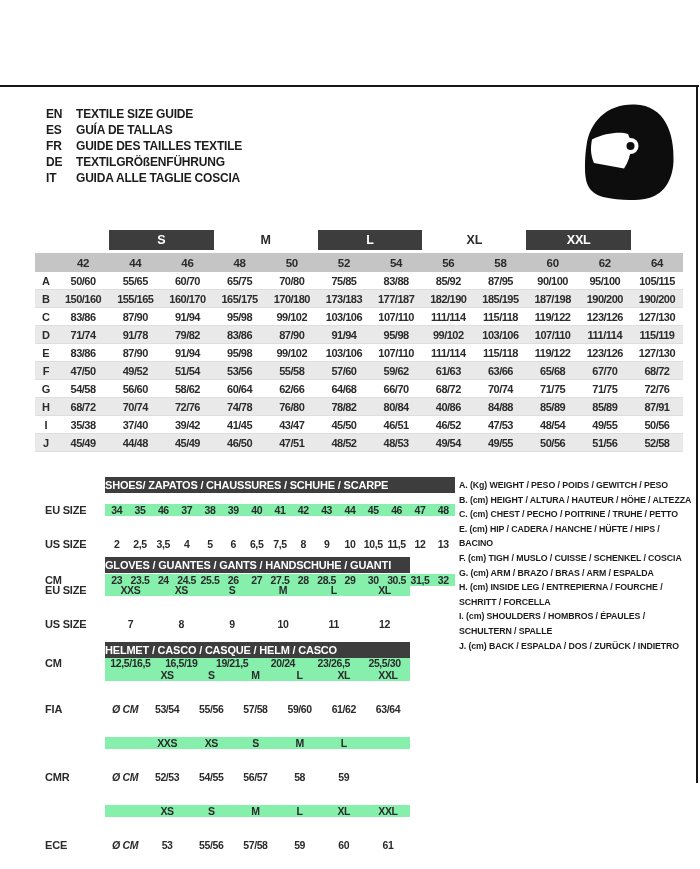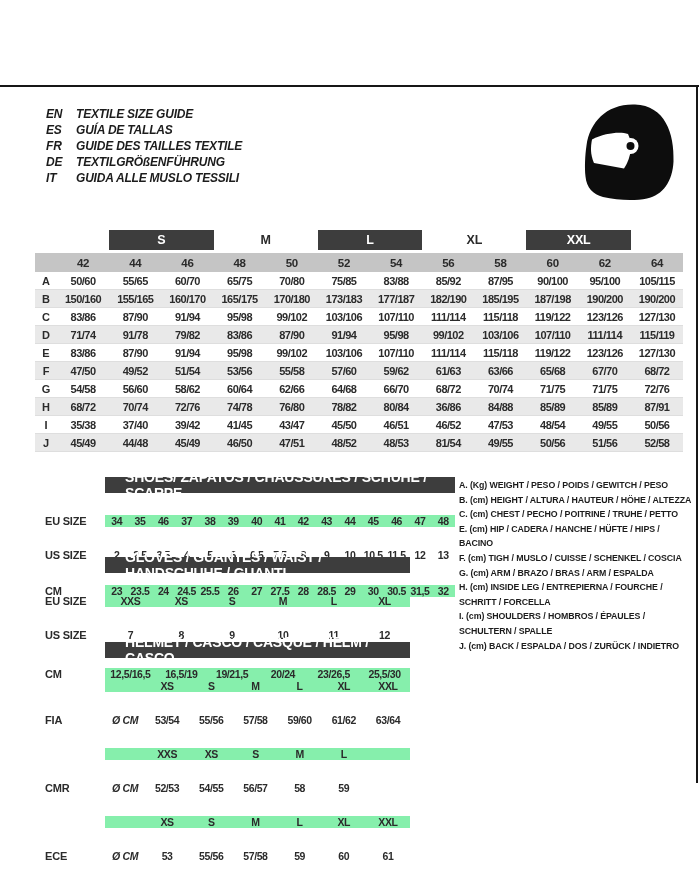--- a/index.html
+++ b/index.html
@@ -6,21 +6,21 @@
   body{
     width:700px;height:869px;position:relative;background:#ffffff;
     font-family:"Liberation Sans","DejaVu Sans",sans-serif;
     color:#262626;overflow:hidden;
   }
   .frame-top{position:absolute;left:0;top:85px;width:699px;height:2px;background:#161616;}
   .frame-right{position:absolute;left:696px;top:85px;width:2px;height:698px;background:#161616;}
 
   
   .lang-block{position:absolute;left:46px;top:106px;}
-  .lang-row{display:flex;font-weight:bold;font-size:12px;line-height:16px;letter-spacing:-0.2px;color:#1c1c1c;font-style:italic;}
+  .lang-row{display:flex;font-weight:bold;font-size:12px;line-height:16px;letter-spacing:-0.2px;color:#1c1c1c;}
   .lang-code{width:30px;}
 
   
   .helmet-wrap{position:absolute;left:573px;top:101px;width:110px;height:103px;}
 
   
   .textile-table{position:absolute;left:35px;top:230px;width:648px;font-weight:bold;color:#2b2b2b;}
   .band-row{display:flex;height:20px;margin-bottom:3px;}
   .spacer{width:22px;flex:none;}
   .band{flex:2;display:flex;align-items:center;justify-content:center;font-size:12.5px;letter-spacing:-0.2px;}
@@ -29,22 +29,22 @@
   .num-row{display:flex;height:19px;background:#c5c5c5;align-items:center;}
   .num-cell{flex:1;text-align:center;font-size:11.5px;letter-spacing:-0.3px;}
   .data-row{display:flex;height:18px;align-items:center;border-bottom:1px solid #dedede;box-sizing:border-box;}
   .data-row.shaded{background:#e9e9e9;}
   .letter-col{width:22px;flex:none;text-align:center;font-size:11px;}
   .val-cell{flex:1;text-align:center;font-size:11px;letter-spacing:-0.5px;}
 
   
   .sub-block{position:absolute;left:45px;font-weight:bold;color:#2b2b2b;}
   .sub-title{margin-left:60px;height:16px;background:#3d3d3d;color:#ffffff;
-    font-size:14px;letter-spacing:-0.2px;display:flex;align-items:center;padding-left:20px;box-sizing:border-box;}
-  .sub-row{display:flex;height:34px;align-items:flex-end;}
+    font-size:11px;letter-spacing:-0.2px;display:flex;align-items:center;padding-left:0;box-sizing:border-box;}
+  .sub-row{display:flex;height:34px;align-items:center;}
   .row-label{width:60px;flex:none;font-size:11px;display:flex;align-items:center;letter-spacing:-0.2px;}
   .cells{flex:1;display:flex;align-items:center;}
   .sub-row.shaded .cells{background:#86efac;}
   .cell{flex:1;text-align:center;font-size:10.5px;letter-spacing:-0.4px;}
   .unit-cell{width:40px;flex:none;text-align:center;font-size:10.5px;letter-spacing:-0.3px;font-style:italic;}
   .gap5{margin-top:5px;} .gap2{margin-top:2px;}
 
   
   .legend{position:absolute;left:459px;top:478px;width:236px;
     font-weight:bold;font-size:8.8px;line-height:14.6px;letter-spacing:-0.1px;color:#1c1c1c;}
@@ -67,21 +67,21 @@
     <div class="lang-row">
       <span class="lang-code">FR</span>
       <span>GUIDE DES TAILLES TEXTILE</span>
     </div>
     <div class="lang-row">
       <span class="lang-code">DE</span>
       <span>TEXTILGRÖßENFÜHRUNG</span>
     </div>
     <div class="lang-row">
       <span class="lang-code">IT</span>
-      <span>GUIDA ALLE MUSLO TESSILI</span>
+      <span>GUIDA ALLE TAGLIE COSCIA</span>
     </div>
   </div>
 
 <div class="helmet-wrap">
   <svg viewBox="0 0 110 102" width="110" height="103" xmlns="http://www.w3.org/2000/svg">
     <path fill="#0d0d0d" d="M62 3 C 34 2, 17 20, 13.5 44 C 12 54, 11.5 66, 12.5 75 C 13.5 86, 20 93, 30 95.5 C 45 99, 62 99.5, 74 97 C 90 93.5, 99.5 80, 100.5 60 C 101.5 32, 92 4, 62 3 Z"></path>
     <path fill="#ffffff" d="M19 38 C 32 31.5, 47 30, 55 32.5 C 59.5 41, 59 55, 51 67 L 21 61.5 C 17.3 53, 17.5 46, 19 38 Z"></path>
     <circle cx="57.5" cy="44.5" r="8" fill="#ffffff"></circle>
     <circle cx="57.5" cy="44.5" r="4" fill="#0d0d0d"></circle>
   </svg>
@@ -220,21 +220,21 @@
     </div>
     <div class="data-row shaded">
       <div class="letter-col">H</div>
       <div class="val-cell">68/72</div>
       <div class="val-cell">70/74</div>
       <div class="val-cell">72/76</div>
       <div class="val-cell">74/78</div>
       <div class="val-cell">76/80</div>
       <div class="val-cell">78/82</div>
       <div class="val-cell">80/84</div>
-      <div class="val-cell">36/86</div>
+      <div class="val-cell">40/86</div>
       <div class="val-cell">84/88</div>
       <div class="val-cell">85/89</div>
       <div class="val-cell">85/89</div>
       <div class="val-cell">87/91</div>
     </div>
     <div class="data-row">
       <div class="letter-col">I</div>
       <div class="val-cell">35/38</div>
       <div class="val-cell">37/40</div>
       <div class="val-cell">39/42</div>
@@ -250,21 +250,21 @@
     </div>
     <div class="data-row shaded">
       <div class="letter-col">J</div>
       <div class="val-cell">45/49</div>
       <div class="val-cell">44/48</div>
       <div class="val-cell">45/49</div>
       <div class="val-cell">46/50</div>
       <div class="val-cell">47/51</div>
       <div class="val-cell">48/52</div>
       <div class="val-cell">48/53</div>
-      <div class="val-cell">81/54</div>
+      <div class="val-cell">49/54</div>
       <div class="val-cell">49/55</div>
       <div class="val-cell">50/56</div>
       <div class="val-cell">51/56</div>
       <div class="val-cell">52/58</div>
     </div>
   </div>
 
 <div class="sub-block" id="shoes-block" style="top:477px;width:410px;">
   <div class="sub-title">SHOES/ ZAPATOS / CHAUSSURES / SCHUHE / SCARPE</div>
   <div id="shoes-rows">
@@ -325,21 +325,21 @@
           <div class="cell">30</div>
           <div class="cell">30,5</div>
           <div class="cell">31,5</div>
           <div class="cell">32</div>
         </div>
       </div>
     </div>
 </div>
 
 <div class="sub-block" id="gloves-block" style="top:557px;width:365px;">
-  <div class="sub-title">GLOVES / GUANTES / WAIST / HANDSCHUHE / GUANTI</div>
+  <div class="sub-title">GLOVES / GUANTES / GANTS / HANDSCHUHE / GUANTI</div>
   <div id="gloves-rows">
       <div class="sub-row shaded">
         <div class="row-label">EU SIZE</div>
         <div class="cells">
           <div class="cell">XXS</div>
           <div class="cell">XS</div>
           <div class="cell">S</div>
           <div class="cell">M</div>
           <div class="cell">L</div>
           <div class="cell">XL</div>

